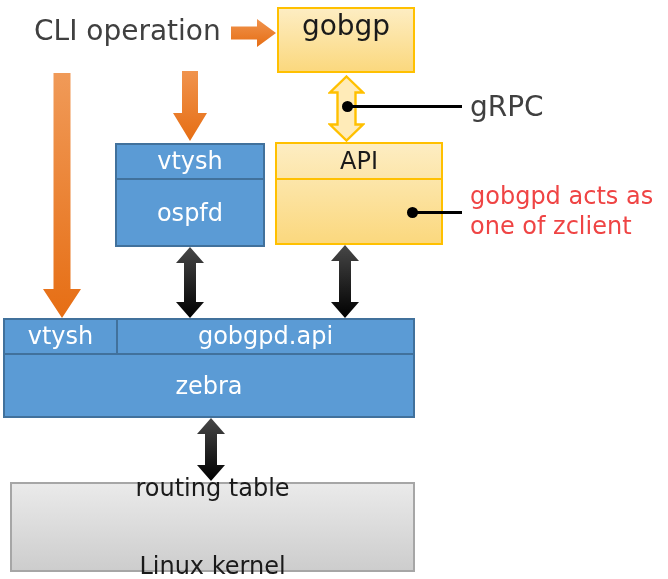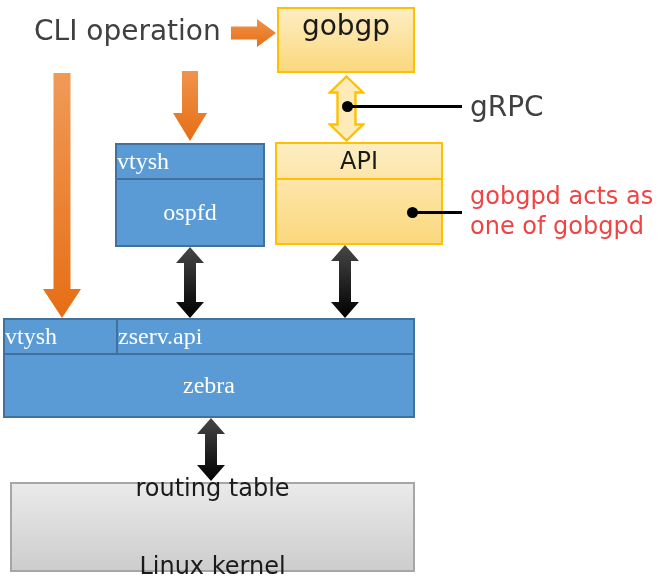--- a/index.html
+++ b/index.html
@@ -14,21 +14,21 @@
     position:absolute;border:2px solid var(--yellow-border,#FFC000);
     background:linear-gradient(180deg,var(--yellow-fill-top,#FDEDC2) 0%,var(--yellow-fill-bottom,#FBD87E) 100%);
     box-sizing:border-box;text-align:center;color:#1a1a1a;
   }
   .ybox .yline{font-size:28px;line-height:31px;}
   .ybox .yhead{font-size:24px;height:34px;line-height:34px;border-bottom:2px solid var(--yellow-border,#FFC000);}
   .ybox .ybody{font-size:24px;display:flex;align-items:center;justify-content:center;}
   
   .bbox{
     position:absolute;border:2px solid var(--blue-border,#41719C);
-    background:var(--blue-fill,#5B9BD5);box-sizing:border-box;color:#fff;font-family:Liberation Serif, serif;
+    background:var(--blue-fill,#5B9BD5);box-sizing:border-box;color:#fff;text-align:center;
   }
   .bbox .bhead{font-size:24px;height:33px;line-height:33px;border-bottom:2px solid var(--blue-border,#41719C);}
   .bbox .bbody{font-size:24px;display:flex;align-items:center;justify-content:center;}
   
   .zrow1{display:flex;height:33px;border-bottom:2px solid var(--blue-border,#41719C);}
   .zcell1{width:111px;border-right:2px solid var(--blue-border,#41719C);font-size:24px;line-height:33px;}
   .zcell2{flex:1;font-size:24px;line-height:33px;}
   .zrow2{height:61px;font-size:24px;display:flex;align-items:center;justify-content:center;}
   
   .gbox{
@@ -99,21 +99,21 @@
   </div>
 
   <div class="ybox" style="left:275px;top:142px;width:168px;height:103px;">
     <div class="yhead">API</div>
   </div>
 
   <div class="dot" style="left:407px;top:207px;"></div>
   <div class="cline" style="left:412px;top:211px;width:50px;"></div>
   <div class="abs note" style="left:470px;top:181px;">
     <div>gobgpd acts as</div>
-    <div>one of gobgpd</div>
+    <div>one of zclient</div>
   </div>
 
   <svg class="abs" style="left:176px;top:246px;" width="28" height="73" viewBox="0 0 28 73">
     <defs>
         <linearGradient id="bk1" x1="0" y1="0" x2="0" y2="1">
       <stop offset="0" stop-color="#474747"></stop>
           <stop offset="1" stop-color="#000"></stop>
     </linearGradient>
       </defs>
     <polygon points="14,1 28,17 20,17 20,56 28,56 14,72 0,56 8,56 8,17 0,17" fill="url(#bk1)"></polygon>
@@ -125,21 +125,21 @@
       <stop offset="0" stop-color="#474747"></stop>
           <stop offset="1" stop-color="#000"></stop>
     </linearGradient>
       </defs>
     <polygon points="14,1 28,17 20,17 20,58 28,58 14,74 0,58 8,58 8,17 0,17" fill="url(#bk2)"></polygon>
   </svg>
 
   <div class="bbox" style="left:3px;top:318px;width:412px;height:100px;">
     <div class="zrow1">
       <div class="zcell1">vtysh</div>
-      <div class="zcell2">zserv.api</div>
+      <div class="zcell2">gobgpd.api</div>
     </div>
     <div class="zrow2">zebra</div>
   </div>
 
   <svg class="abs" style="left:197px;top:417px;" width="28" height="65" viewBox="0 0 28 65">
     <defs>
         <linearGradient id="bk3" x1="0" y1="0" x2="0" y2="1">
       <stop offset="0" stop-color="#474747"></stop>
           <stop offset="1" stop-color="#000"></stop>
     </linearGradient>

